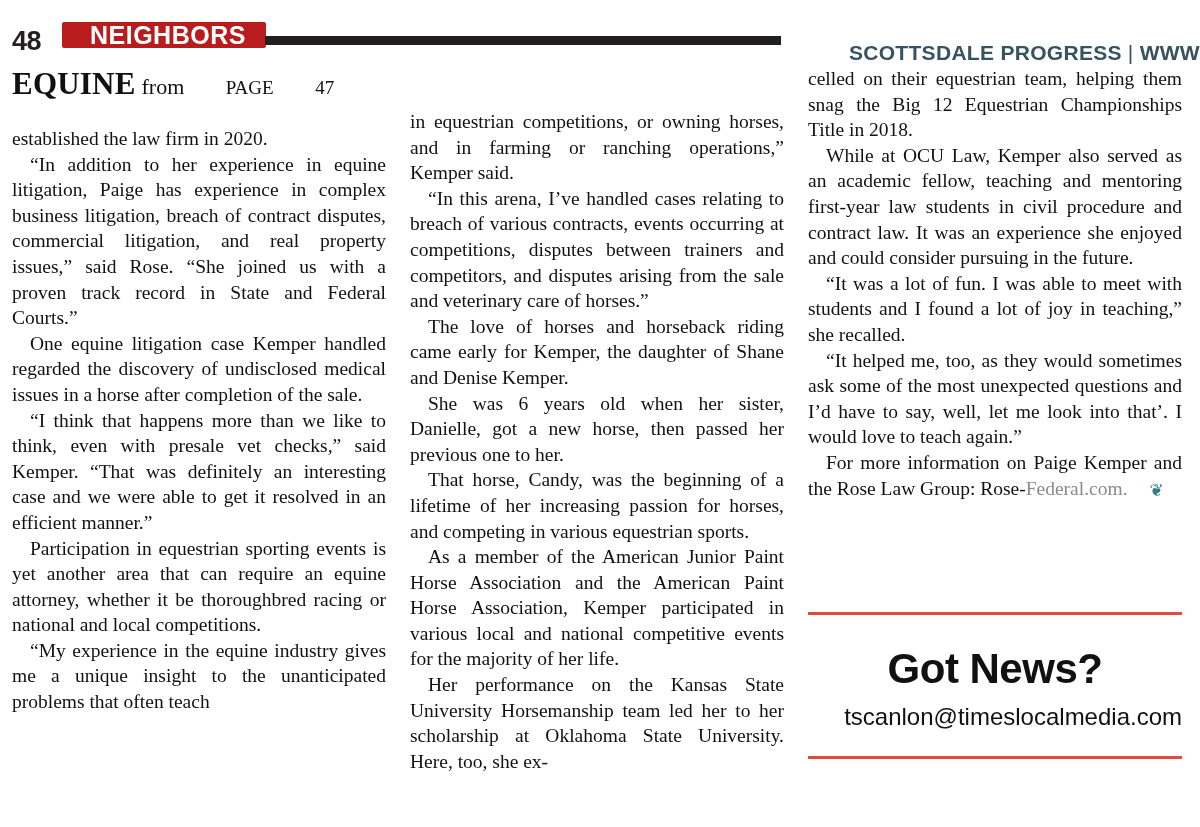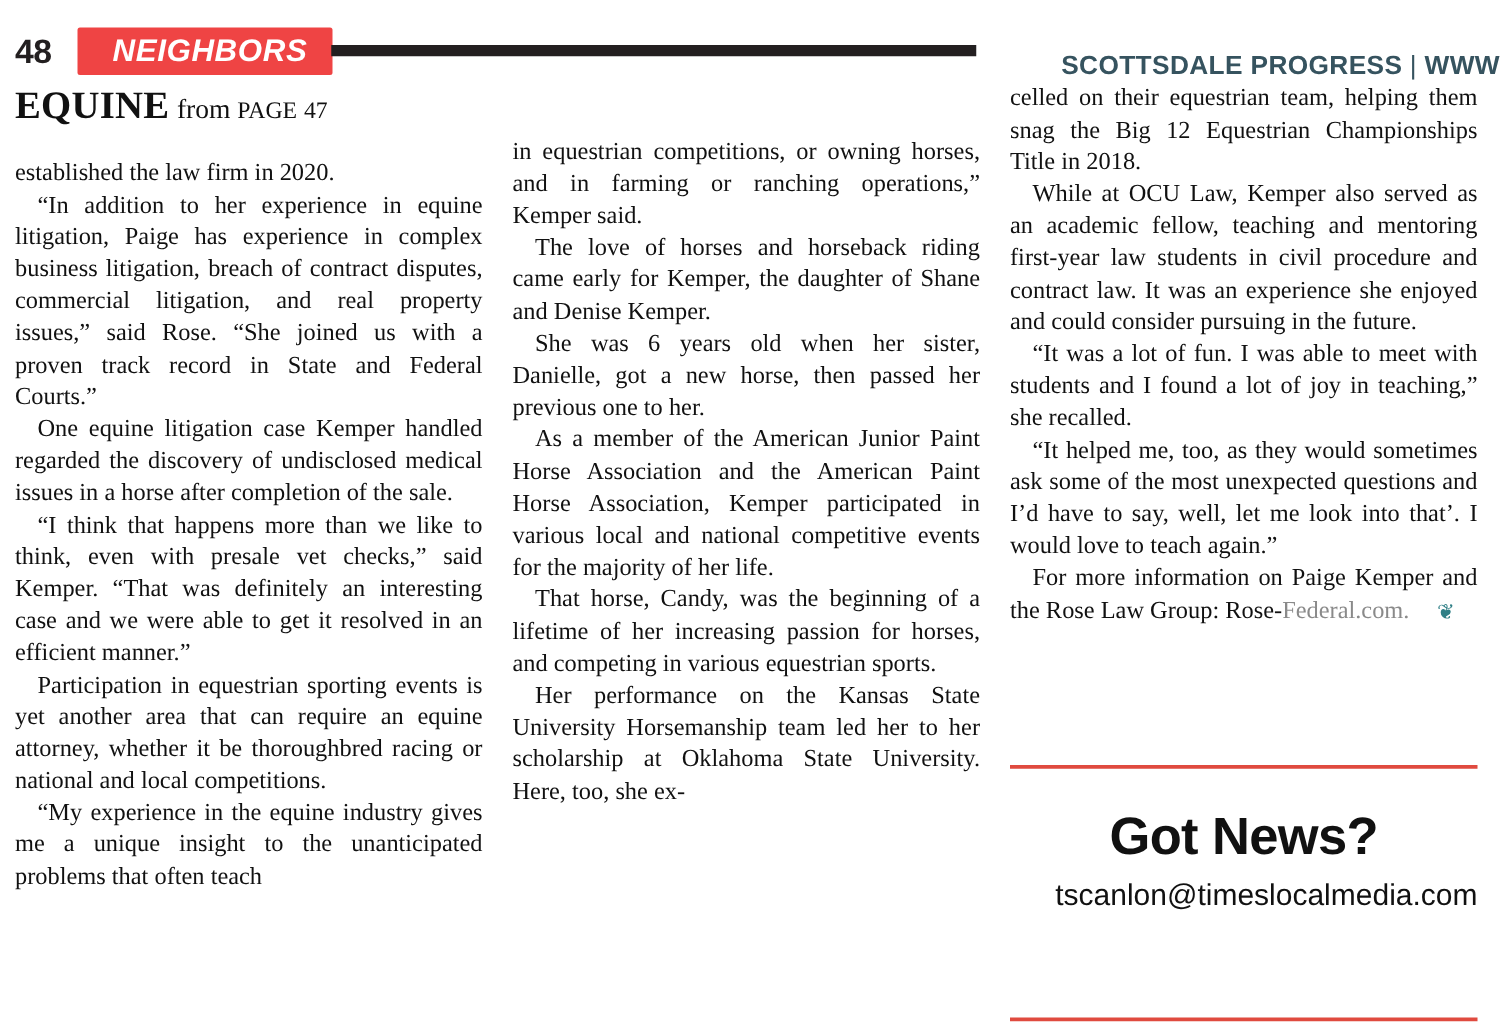--- a/index.html
+++ b/index.html
@@ -32,27 +32,26 @@
     font-weight: bold;
     font-size: 27px;
     color: #231f20;
     letter-spacing: -0.5px;
     text-align: right;
   }
   .section-tab {
     position: absolute;
     left: 62px;
     top: 0px;
-    height: 38px;
-    background: #ef4444;
+    height: 26px;
+    background: #b91c1c;
     display: flex;
     align-items: center;
     padding: 0 20px 0 28px;
     border-radius: 2px;
-    font-style: italic;
   }
   .section-tab .label {
     font-family: "Liberation Sans", sans-serif;
     font-weight: bold;
     font-size: 25px;
     color: #ffffff;
     letter-spacing: 0.5px;
   }
   .rule-left {
     position: absolute;
@@ -94,20 +93,21 @@
     letter-spacing: 0.2px;
   }
   .jump-head .from {
     font-family: "Liberation Serif", serif;
     font-size: 22px;
     color: #111111;
     padding-left: 6px;
   }
   .jump-head .from .sc {
     font-size: 19px;
+    margin-left: 36px;
   }
 
   
   .col {
     position: absolute;
     top: 126px;
     font-size: 19.5px;
     line-height: 25.6px;
     text-align: justify;
     text-justify: inter-word;
@@ -132,21 +132,21 @@
     transform: translateY(1px);
     padding-left: 4px;
   }
 
   
   .ad-box {
     position: absolute;
     left: 808px;
     top: 612px;
     width: 374px;
-    height: 205px;
+    height: 147px;
   }
   .ad-rule {
     width: 100%;
     height: 3px;
     background: #e04a3f;
   }
   .ad-rule.bottom {
     position: absolute;
     bottom: 0;
     left: 0;
@@ -201,24 +201,25 @@
   <p class="noindent">established the law firm in 2020.</p>
   <p>“In addition to her experience in equine litigation, Paige has experience in complex business litigation, breach of contract disputes, commercial litigation, and real property issues,” said Rose. “She joined us with a proven track record in State and Federal Courts.”</p>
   <p>One equine litigation case Kemper handled regarded the discovery of undisclosed medical issues in a horse after completion of the sale.</p>
   <p>“I think that happens more than we like to think, even with presale vet checks,” said Kemper. “That was definitely an interesting case and we were able to get it resolved in an efficient manner.”</p>
   <p>Participation in equestrian sporting events is yet another area that can require an equine attorney, whether it be thoroughbred racing or national and local competitions.</p>
   <p>“My experience in the equine industry gives me a unique insight to the unanticipated problems that often teach</p>
 </div>
 
 <div class="col" id="col2">
   <p class="noindent">in equestrian competitions, or owning horses, and in farming or ranching operations,” Kemper said.</p>
+  <p>“In this arena, I’ve handled cases relating to breach of various contracts, events occurring at competitions, disputes between trainers and competitors, and disputes arising from the sale and veterinary care of horses.”</p>
   <p>The love of horses and horseback riding came early for Kemper, the daughter of Shane and Denise Kemper.</p>
   <p>She was 6 years old when her sister, Danielle, got a new horse, then passed her previous one to her.</p>
+  <p>That horse, Candy, was the beginning of a lifetime of her increasing passion for horses, and competing in various equestrian sports.</p>
   <p>As a member of the American Junior Paint Horse Association and the American Paint Horse Association, Kemper participated in various local and national competitive events  for the majority of her life.</p>
-  <p>That horse, Candy, was the beginning of a lifetime of her increasing passion for horses, and competing in various equestrian sports.</p>
   <p>Her performance on the Kansas State University Horsemanship team led  her to her scholarship at Oklahoma State University. Here, too, she ex-</p>
 </div>
 
 <div class="col" id="col3">
   <p class="noindent">celled on their equestrian team, helping them snag the Big 12 Equestrian Championships Title  in 2018.</p>
   <p>While at OCU Law, Kemper also served as an academic fellow, teaching and mentoring first-year law students in civil procedure and contract law. It was an experience she enjoyed and could consider pursuing in the future.</p>
   <p>“It was a lot of fun. I was able to meet with students and I found a lot of joy in teaching,” she recalled.</p>
   <p>“It helped me, too, as they would sometimes ask some of the most unexpected questions and I’d have to say, well, let me look into that’. I would love to teach again.”</p>
   <p>
     <span>For more information on Paige Kemper and the Rose Law Group: Rose-</span><span class="url-grey">Federal.com.</span><span class="flourish">❦</span>

